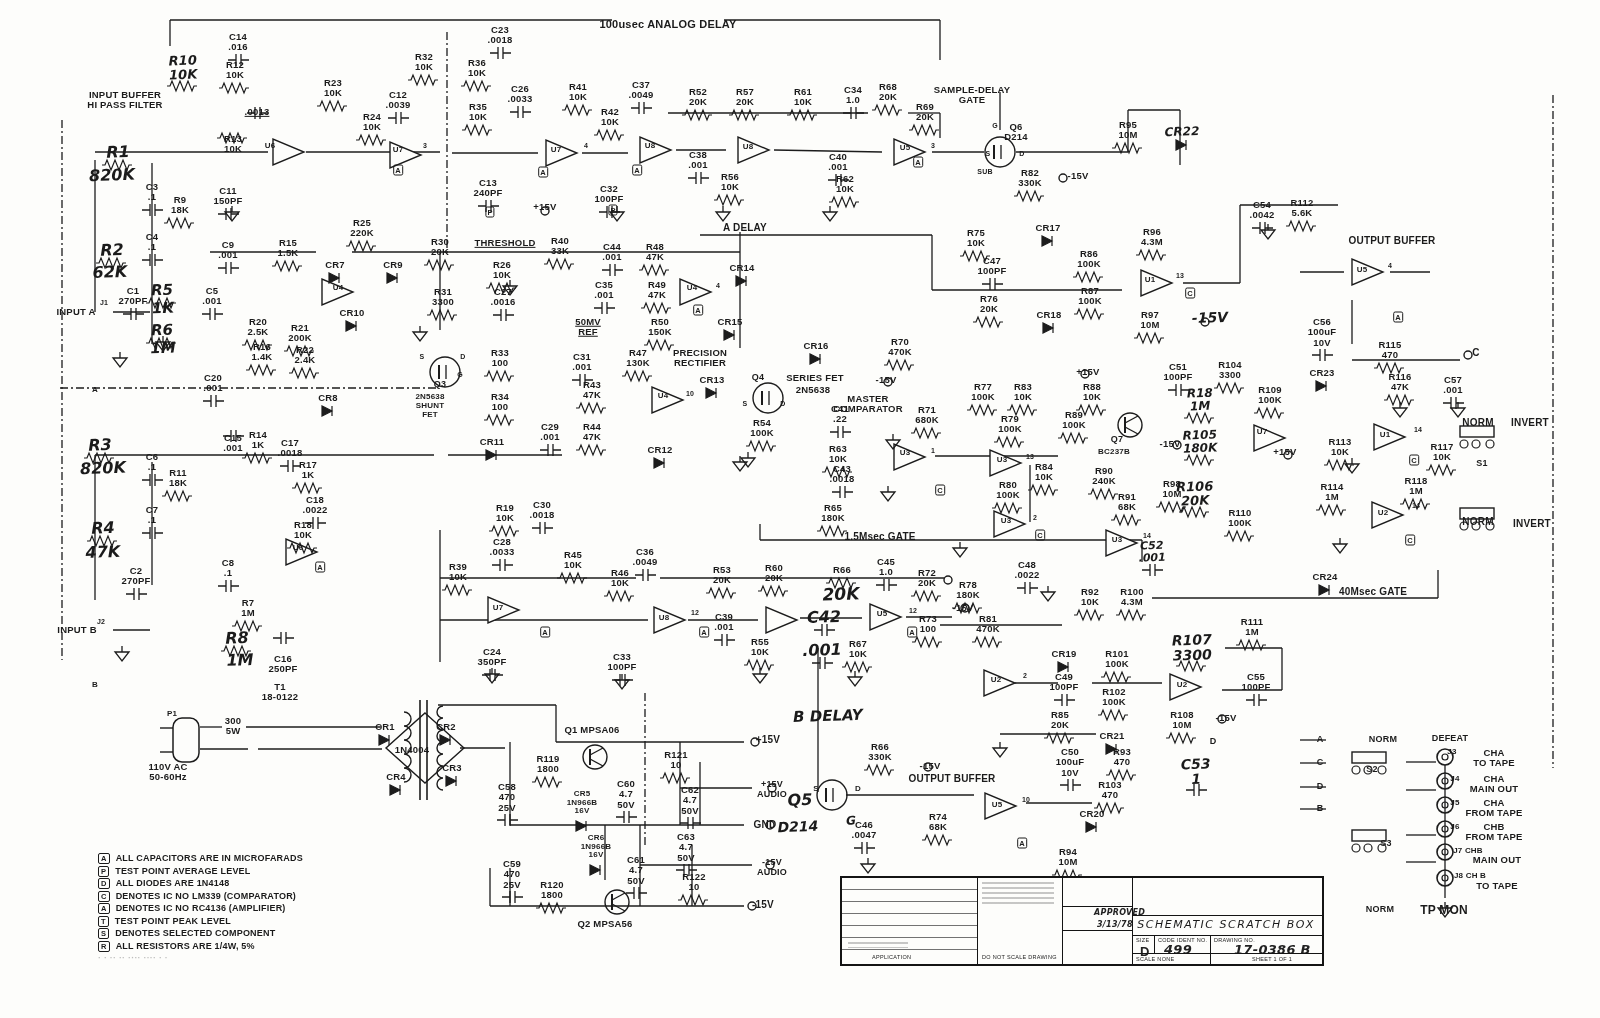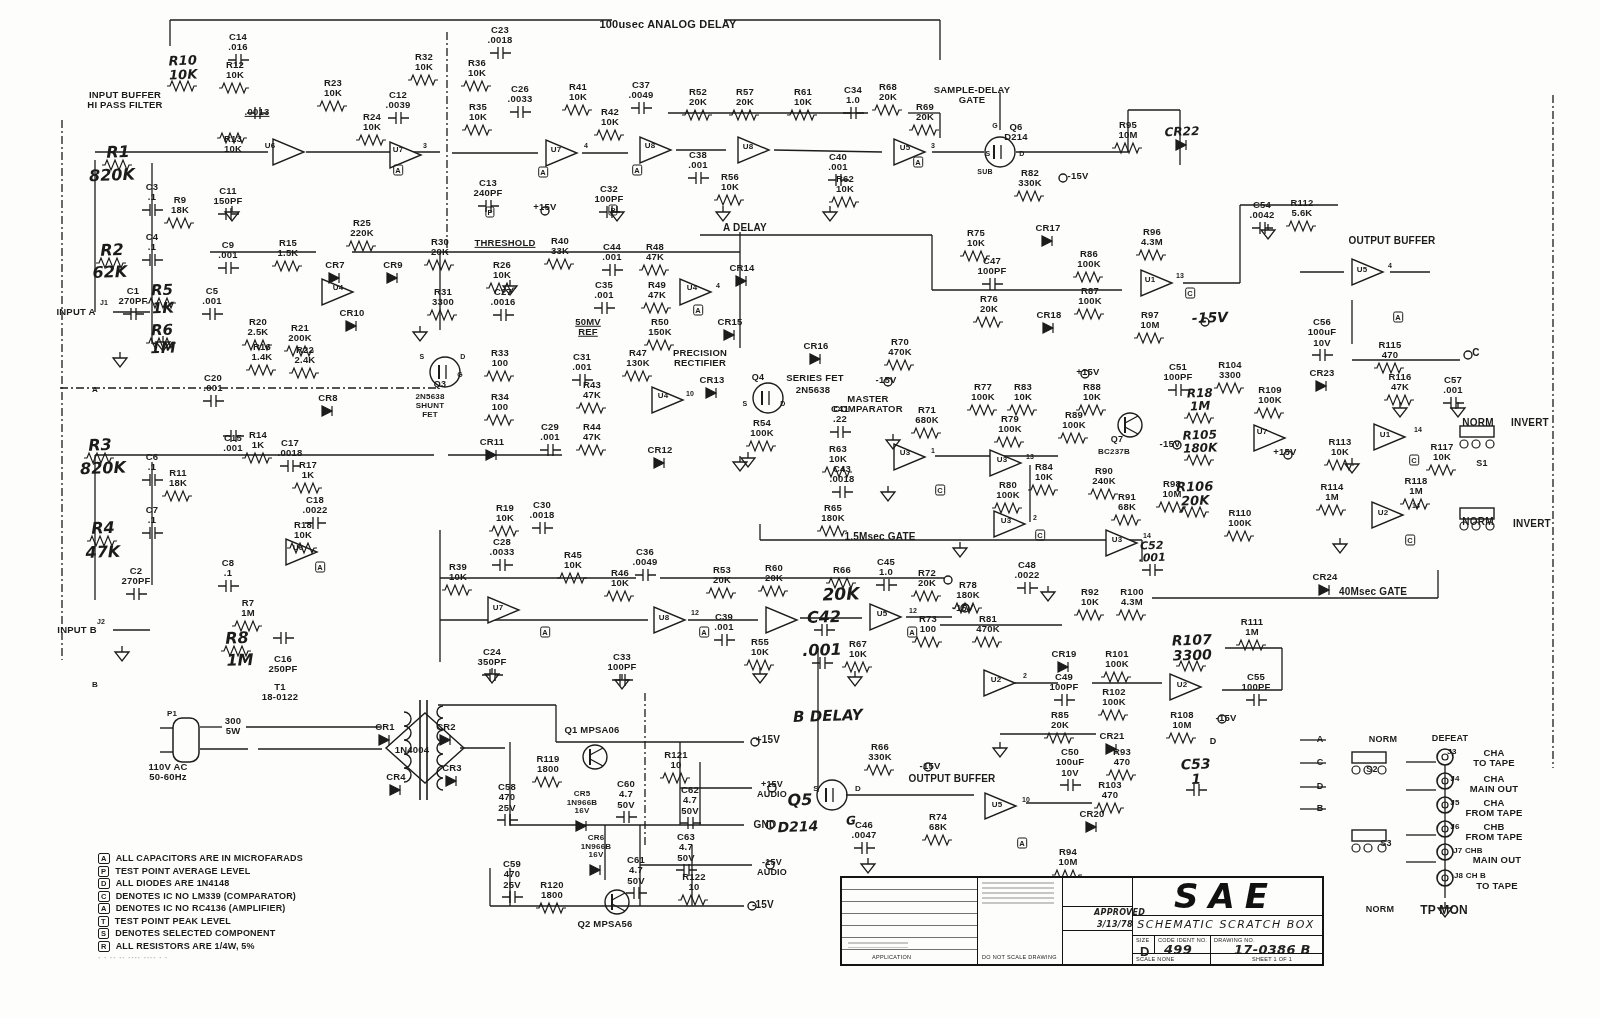--- a/index.html
+++ b/index.html
@@ -1057,21 +1057,20 @@
     <div class="tbv" style="left:220px"></div>
     <div class="tbv" style="left:290px"></div>
     <div class="fuzz" style="left:140px;top:4px;width:72px;height:22px"></div>
     <div class="fuzz" style="left:6px;top:64px;width:60px;height:6px"></div>
     <div class="tcell" style="left:30px;top:76px">APPLICATION</div>
     <div class="tcell" style="left:140px;top:76px">DO NOT SCALE DRAWING</div>
     <div class="tcell hw" style="left:252px;top:30px;transform:none;font-size:8px">APPROVED</div>
     <div class="tcell hw" style="left:255px;top:42px;transform:none;font-size:8px">3/13/78</div>
     <div style="position:absolute;left:220px;top:28px;width:70px;border-top:1px solid #141414"></div>
     <div style="position:absolute;left:220px;top:52px;width:70px;border-top:1px solid #141414"></div>
-    <div id="logo">SAE</div>
     <div style="position:absolute;left:290px;top:37px;right:0;border-top:1.4px solid #141414"></div>
     <div id="tbtitle">SCHEMATIC  SCRATCH  BOX</div>
     <div style="position:absolute;left:290px;top:57px;right:0;border-top:1.4px solid #141414"></div>
     <div class="tcell" style="left:294px;top:59px">SIZE</div>
     <div class="tcell big" style="left:298px;top:66px">D</div>
     <div class="tbv" style="left:312px;top:57px;height:18px;bottom:auto"></div>
     <div class="tcell" style="left:316px;top:59px">CODE IDENT NO.</div>
     <div class="tcell big hw" style="left:322px;top:64px;transform:none">499</div>
     <div class="tbv" style="left:368px;top:57px;height:18px;bottom:auto"></div>
     <div class="tcell" style="left:372px;top:59px">DRAWING NO.</div>

